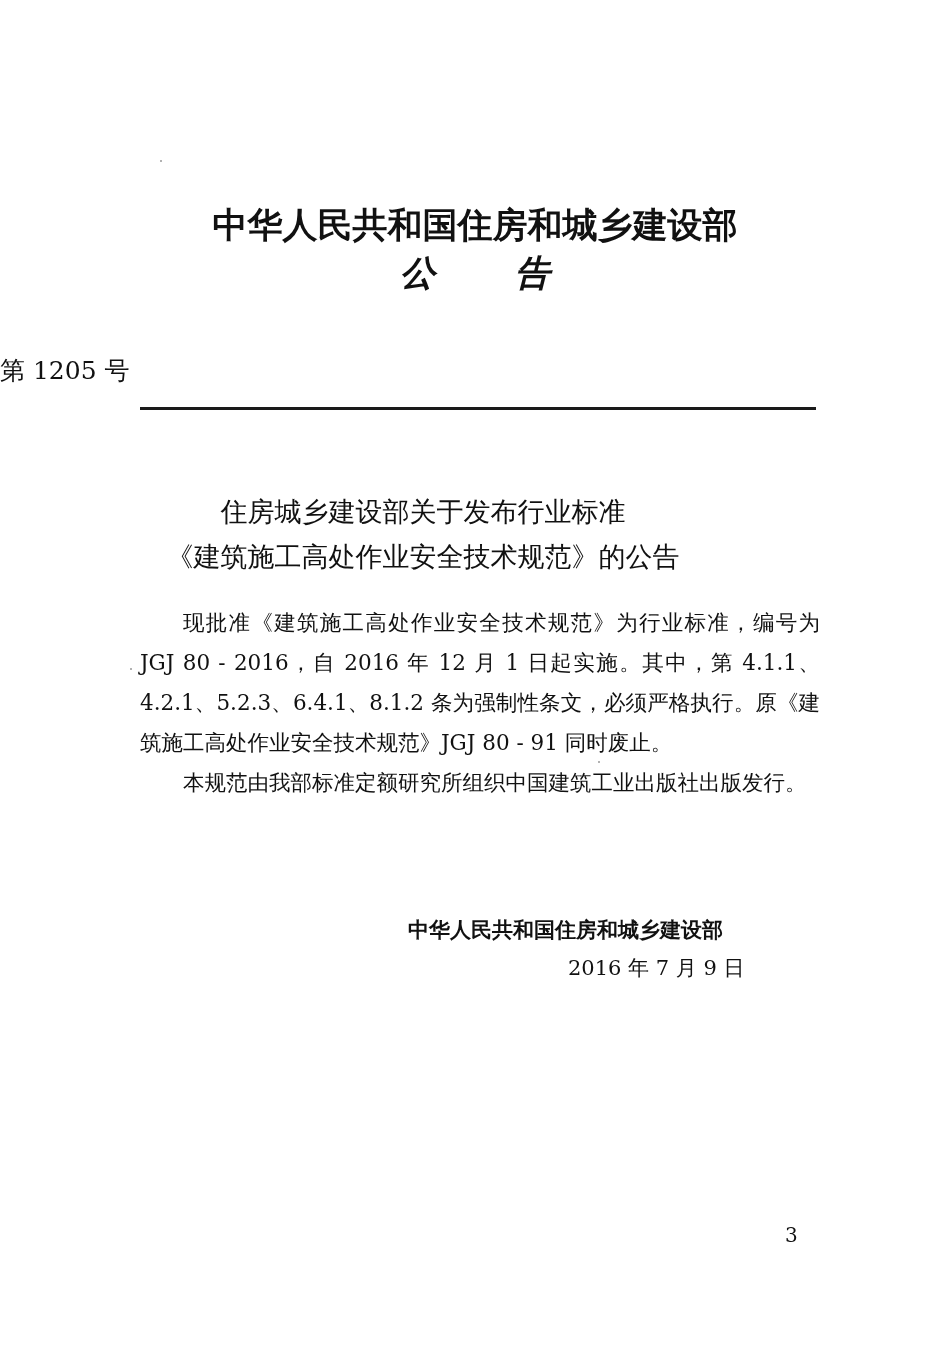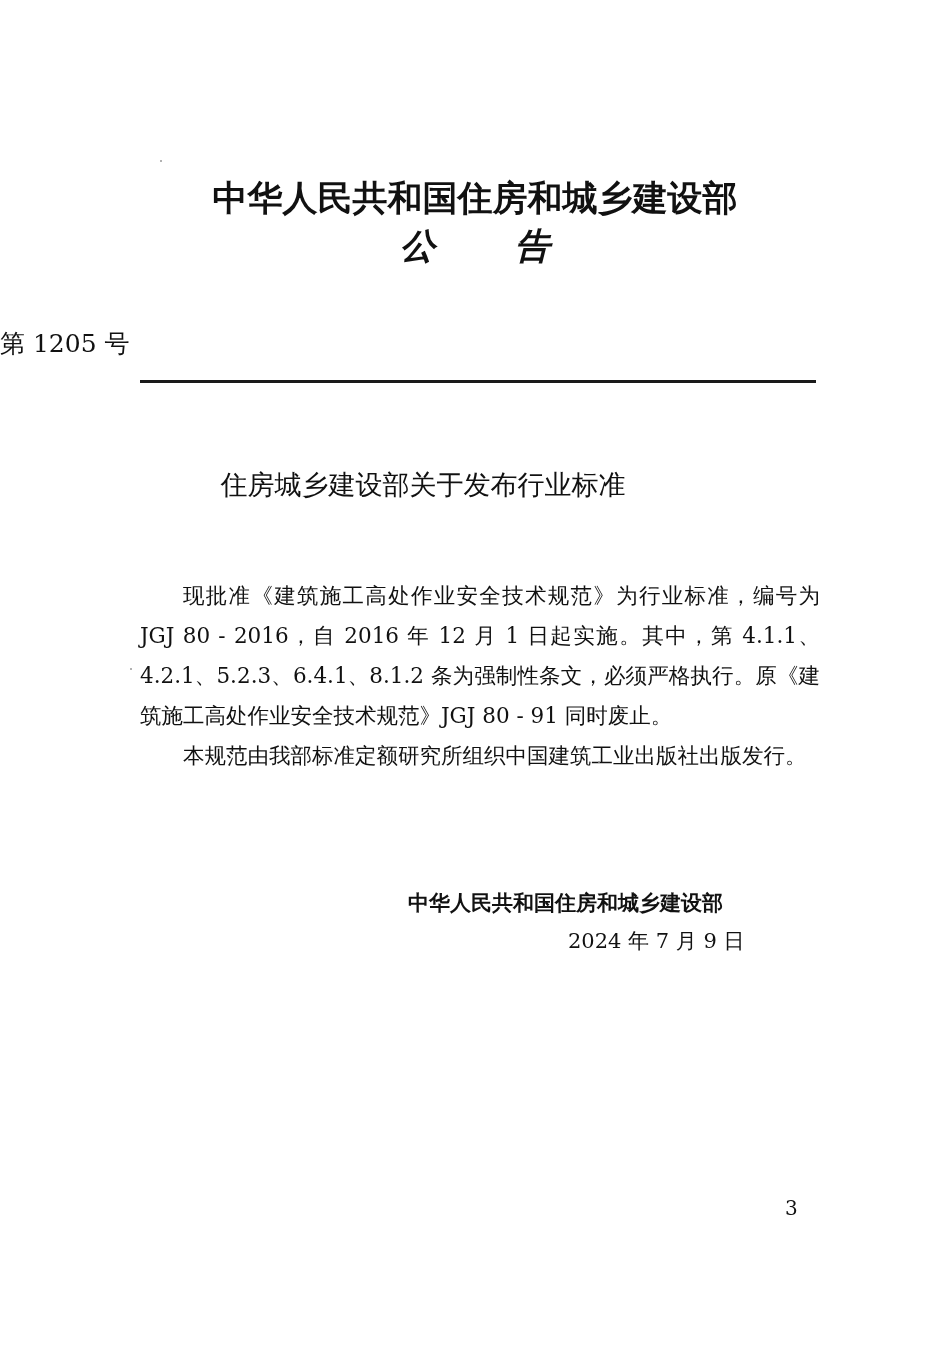--- a/index.html
+++ b/index.html
@@ -1,17 +1,17 @@
 <!DOCTYPE html>
 <html><head>
   <meta charset="utf-8">
   <style>
     html, body { margin: 0; padding: 0; background: #ffffff; }
     body { width: 950px; height: 1352px; position: relative; overflow: hidden; color: #111; font-family: "DejaVu Serif", "Liberation Serif", serif; }
-    .abs { position: absolute; }
+    .abs { position: absolute; margin-top: 27px; }
     .ministry-title { left: 0; width: 950px; top: 176px; text-align: center; font-family: "DejaVu Sans", sans-serif; font-weight: bold; font-size: 35px; letter-spacing: 0px; line-height: 44px; color: #111; }
     .announce-title { left: 0; width: 950px; top: 224px; text-align: center; font-family: "DejaVu Sans", sans-serif; font-weight: bold; font-size: 35px; line-height: 44px; word-spacing: 0; color: #111; font-style: italic; }
     .announce-title span { display: inline-block; }
     .announce-title .gap { width: 80px; }
     .doc-number { left: 0; width: 950px; top: 326px; text-align: left; font-size: 25px; line-height: 36px; }
     .rule { left: 140px; width: 676px; top: 380px; height: 3px; background: #1a1a1a; }
     .subject { left: 0; width: 846px; top: 462px; text-align: center; font-size: 27px; line-height: 45px; }
     .body { left: 140px; width: 680px; top: 576px; font-size: 21.5px; line-height: 40px; text-align: justify; }
     .body p { margin: 0; }
     .body p.indent { text-indent: 43px; }
@@ -28,27 +28,28 @@
 <div class="abs announce-title">
   <span>公</span><span class="gap"></span><span>告</span>
 </div>
 
 <div class="abs doc-number">第 1205 号</div>
 
 <div class="abs rule"></div>
 
 <div class="abs subject">
   <div>住房城乡建设部关于发布行业标准</div>
+  <div>《建筑施工高处作业安全技术规范》的公告</div>
 </div>
 
 <div class="abs body">
   <p class="indent">现批准《建筑施工高处作业安全技术规范》为行业标准，编号为 JGJ 80 - 2016，自 2016 年 12 月 1 日起实施。其中，第 4.1.1、4.2.1、5.2.3、6.4.1、8.1.2 条为强制性条文，必须严格执行。原《建筑施工高处作业安全技术规范》JGJ 80 - 91 同时废止。</p>
   <p class="indent">本规范由我部标准定额研究所组织中国建筑工业出版社出版发行。</p>
 </div>
 
 <div class="abs sig-org">中华人民共和国住房和城乡建设部</div>
-<div class="abs sig-date">2024 年 7 月 9 日</div>
+<div class="abs sig-date">2016 年 7 月 9 日</div>
 
 <div class="abs page-num">3</div>
 
 <div class="speck" style="left:160px;top:160px;"></div>
 <div class="speck" style="left:130px;top:668px;"></div>
 <div class="speck" style="left:598px;top:761px;"></div>
 
 </body></html>

